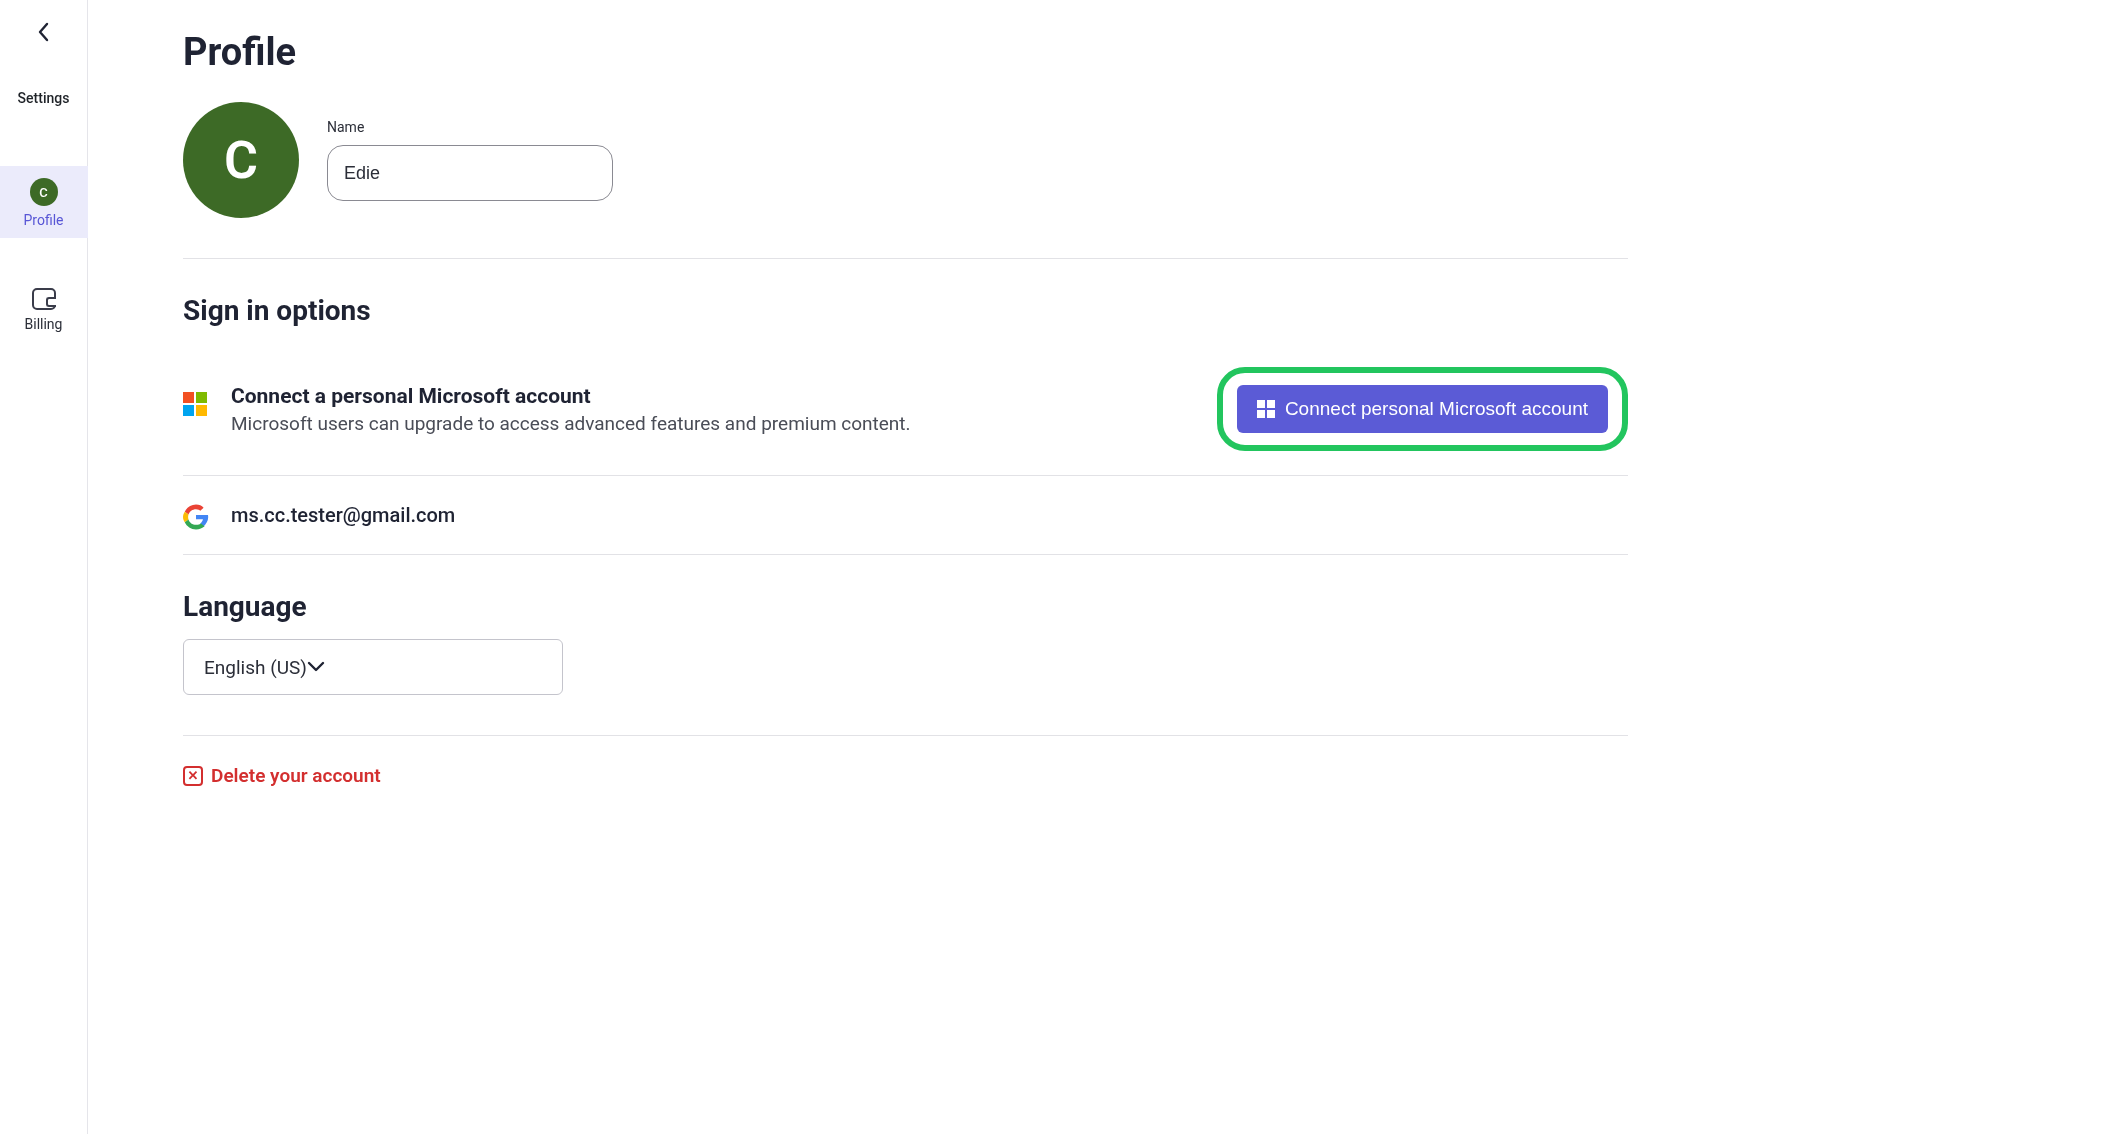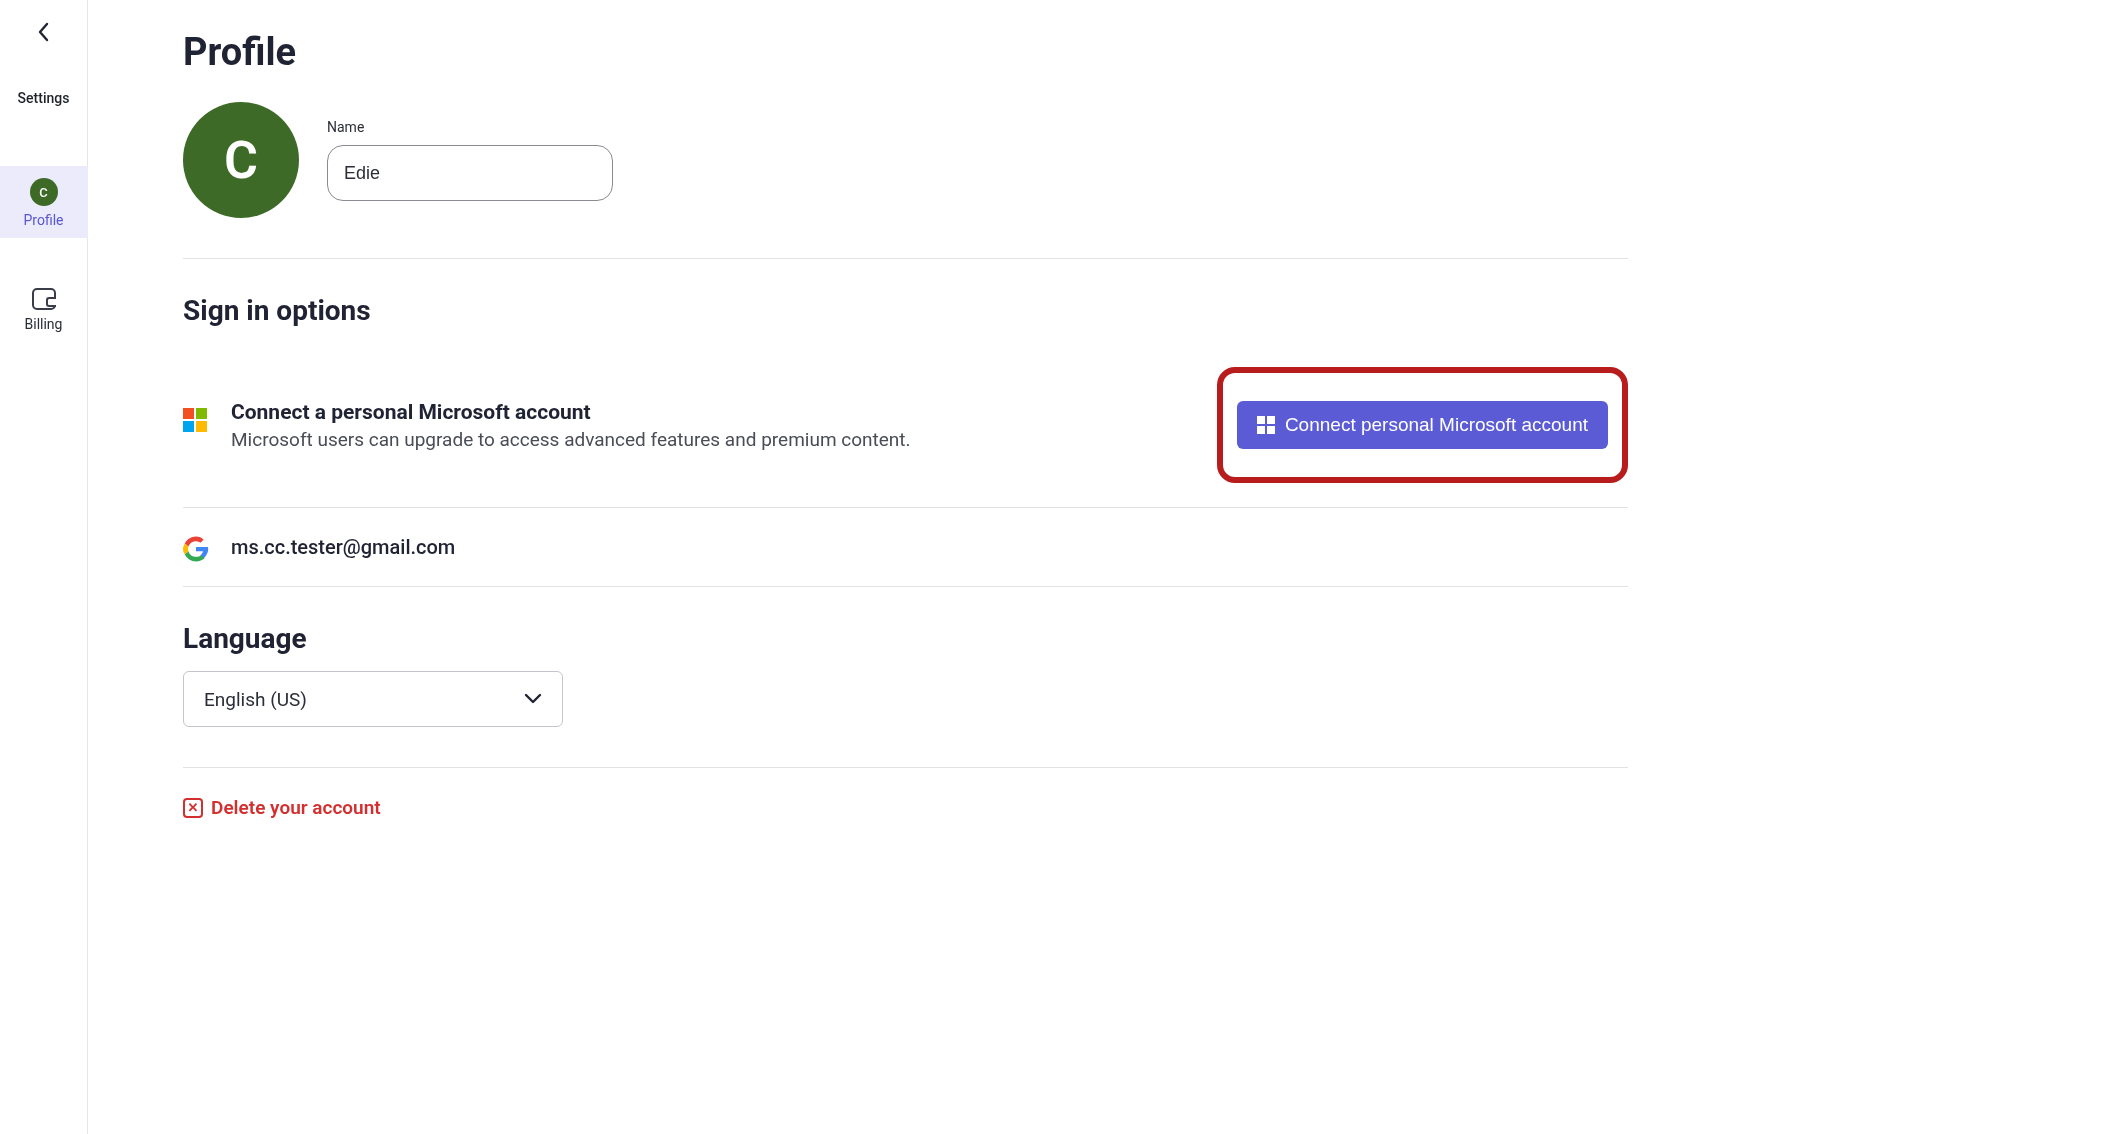--- a/index.html
+++ b/index.html
@@ -181,23 +181,23 @@
     .option-desc {
       font-size:19px;
       color:#4a4d57;
     }
     .option-email {
       font-size:20px;
       color:#1f2333;
       font-weight:500;
     }
     .highlight-frame {
-      border: 6px solid #b91c1c;
-      border-radius: 18px;
-      padding: 28px 14px;
+      border: 6px solid #22c55e;
+      border-radius: 28px;
+      padding: 12px 14px;
       display:inline-flex;
     }
     .connect-btn {
       background:#5b5bd6;
       color:#fff;
       border:none;
       border-radius:6px;
       height:48px;
       padding: 0 20px;
       font-size:19px;
@@ -235,21 +235,20 @@
     }
 
     
     .lang-select {
       width: 380px;
       height:56px;
       border:1px solid #c4c4cc;
       border-radius:6px;
       display:flex;
       align-items:center;
-      justify-content:space-between;
       padding: 0 20px;
       font-size:19px;
       color:#2b2e38;
       cursor:pointer;
       margin-bottom: 40px;
     }
     .lang-divider{
       border-bottom:1px solid #e2e2e6;
       margin-bottom:28px;
     }

